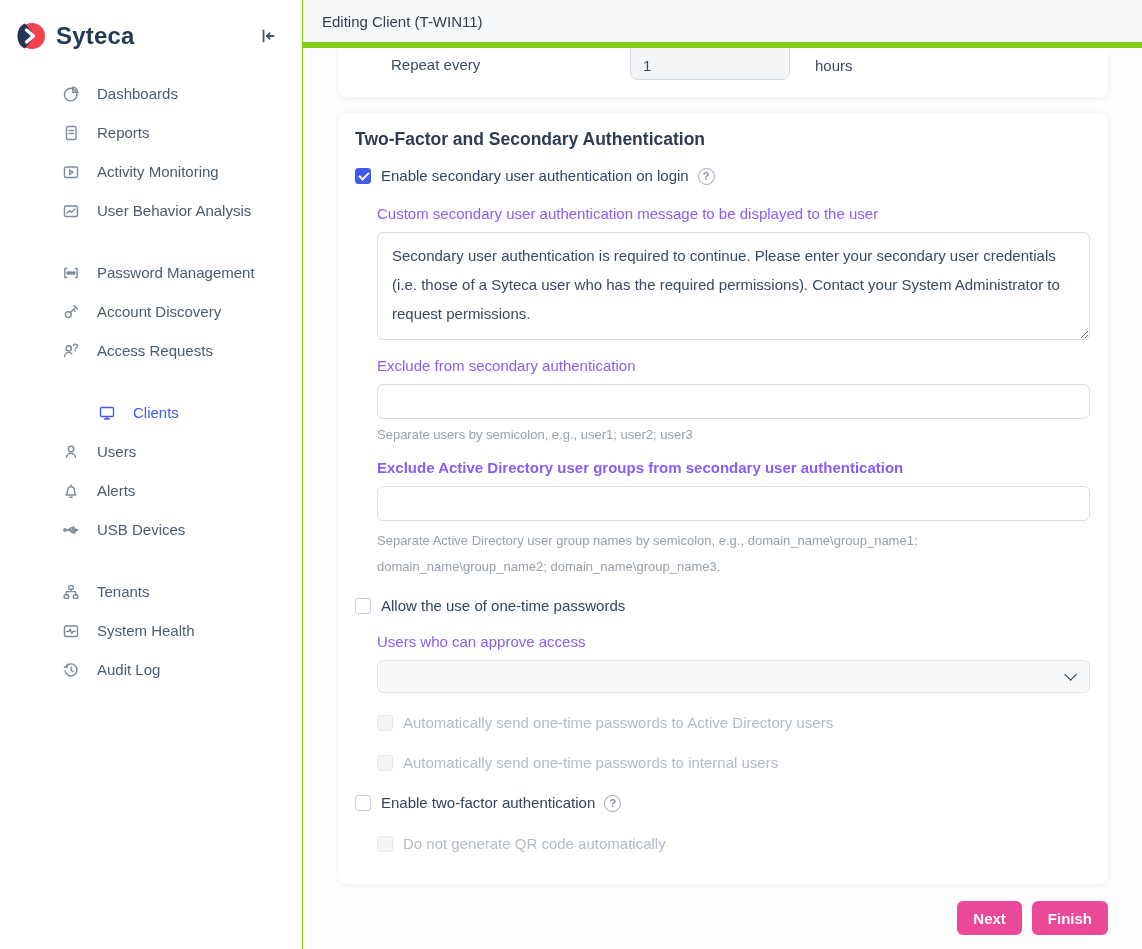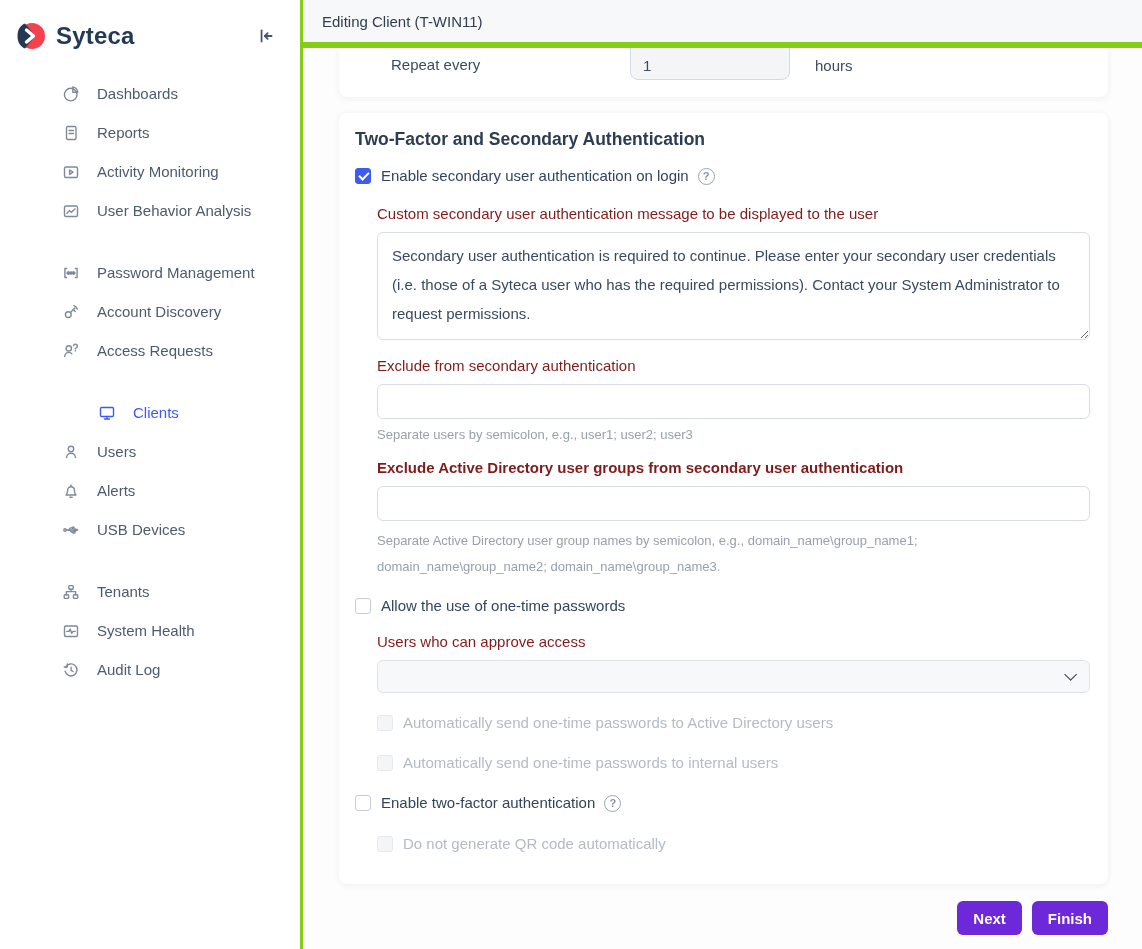--- a/index.html
+++ b/index.html
@@ -1,21 +1,21 @@
 <!DOCTYPE html>
 <html><head>
 <meta charset="utf-8">
 <style>
   html,body{margin:0;padding:0;background:#fff;}
   *{box-sizing:border-box;}
   body{font-family:"Liberation Sans",sans-serif;}
   .page{width:1142px;height:949px;display:flex;overflow:hidden;background:#fdfdfe;}
 
   
-  .sidebar{width:303px;flex:none;background:#fff;border-right:3px solid #84cc16;display:flex;flex-direction:column;}
+  .sidebar{width:303px;flex:none;background:#fff;border-right:1px solid #84cc16;display:flex;flex-direction:column;}
   .logo-row{height:72px;display:flex;align-items:center;padding:0 24px 0 14px;}
   .logo-mark{width:34px;height:34px;flex:none;}
   .brand-name{font-size:24px;font-weight:600;color:#223a57;margin-left:8px;letter-spacing:.2px;}
   .collapse-btn{margin-left:auto;color:#44556b;cursor:pointer;display:flex;}
   .nav{padding-top:2px;}
   .nav-group{margin-top:0;padding-left:32px;}
   .nav-group + .nav-group{margin-top:23px;}
   .nav-item{height:39px;display:flex;align-items:center;padding:0 16px 0 30px;gap:17px;font-size:15px;color:#4c5b6e;cursor:pointer;}
   .nav-item .icn{width:18px;height:18px;flex:none;display:flex;align-items:center;justify-content:center;}
   .nav-item.active{color:#3d5af1;font-weight:400;margin-left:36px;}
@@ -40,32 +40,32 @@
   .cb{width:16px;height:16px;flex:none;border:1.5px solid #c6cdd6;border-radius:3px;background:#fff;position:relative;cursor:pointer;}
   .cb.checked{background:#3d5af1;border-color:#3d5af1;}
   .cb.checked::after{content:"";position:absolute;left:4.5px;top:1px;width:4px;height:8px;border:solid #fff;border-width:0 2px 2px 0;transform:rotate(45deg);}
   .cb.disabled{background:#f3f5f7;border-color:#e6e9ed;cursor:default;}
   .cblabel{margin-left:10px;font-size:15px;font-weight:500;color:#33455e;line-height:20px;text-align:right;}
   .cblabel.muted{color:#b4bbc4;}
   .help{width:17px;height:17px;flex:none;margin-left:9px;border:1.5px solid #9aa3ae;border-radius:50%;color:#8a94a0;font-size:11px;font-weight:700;display:flex;align-items:center;justify-content:center;cursor:pointer;}
   .help::after{content:"?";}
 
   .nested{margin-left:22px;}
-  .fld-label{font-size:15px;font-weight:500;color:#7f1d1d;line-height:20px;}
+  .fld-label{font-size:15px;font-weight:500;color:#8b5cf6;line-height:20px;}
   .mt18{margin-top:18px;}.mt16{margin-top:16px;}.mt14{margin-top:14px;font-weight:bold;}.mt20{margin-top:20px;}.mt21{margin-top:21px;}
   .txtarea{display:block;width:100%;height:108px;margin-top:8px;border:1px solid #d9dee5;border-radius:6px;padding:8px 14px;font-size:15px;line-height:29px;color:#3a4a5e;font-family:"Liberation Sans",sans-serif;resize:vertical;background:#fff;}
   .txt-input{display:block;width:100%;height:35px;margin-top:8px;border:1px solid #d9dee5;border-radius:6px;padding:0 12px;font-size:15px;color:#3a4a5e;font-family:"Liberation Sans",sans-serif;background:#fff;}
   .hint{margin-top:7px;font-size:13px;color:#98a1ac;line-height:18px;}
   .hint.wrap{line-height:26px;max-width:640px;}
 
   .select{height:33px;margin-top:8px;background:#f6f8fa;border:1px solid #dfe3e8;border-radius:6px;display:flex;align-items:center;justify-content:flex-end;padding-right:16px;cursor:pointer;}
   .chev{width:9px;height:9px;border:solid #333c49;border-width:0 1.8px 1.8px 0;transform:rotate(45deg) translateY(-3px);}
 
   .footer{display:flex;justify-content:flex-end;gap:10px;margin-top:17px;}
-  .btn{background:#6d28d9;color:#fff;border:none;border-radius:6px;height:34px;padding:0 16px;font-size:15px;font-weight:700;font-family:"Liberation Sans",sans-serif;cursor:pointer;}
+  .btn{background:#ec4899;color:#fff;border:none;border-radius:6px;height:34px;padding:0 16px;font-size:15px;font-weight:700;font-family:"Liberation Sans",sans-serif;cursor:pointer;}
 </style>
 </head>
 <body>
 
 <div class="page">
 
   <aside class="sidebar">
     <div class="logo-row">
       <svg class="logo-mark" viewBox="0 0 34 34">
         <circle cx="18" cy="17" r="13" fill="#f4414d"></circle>

